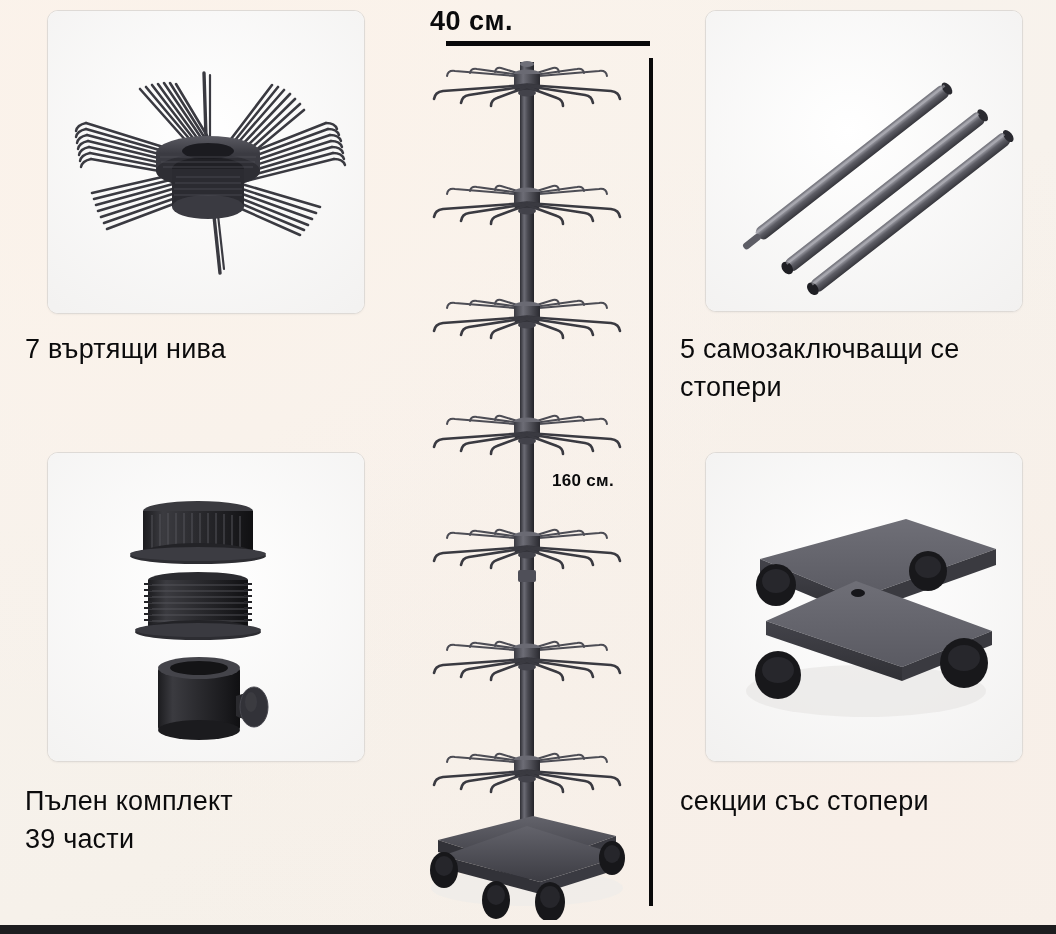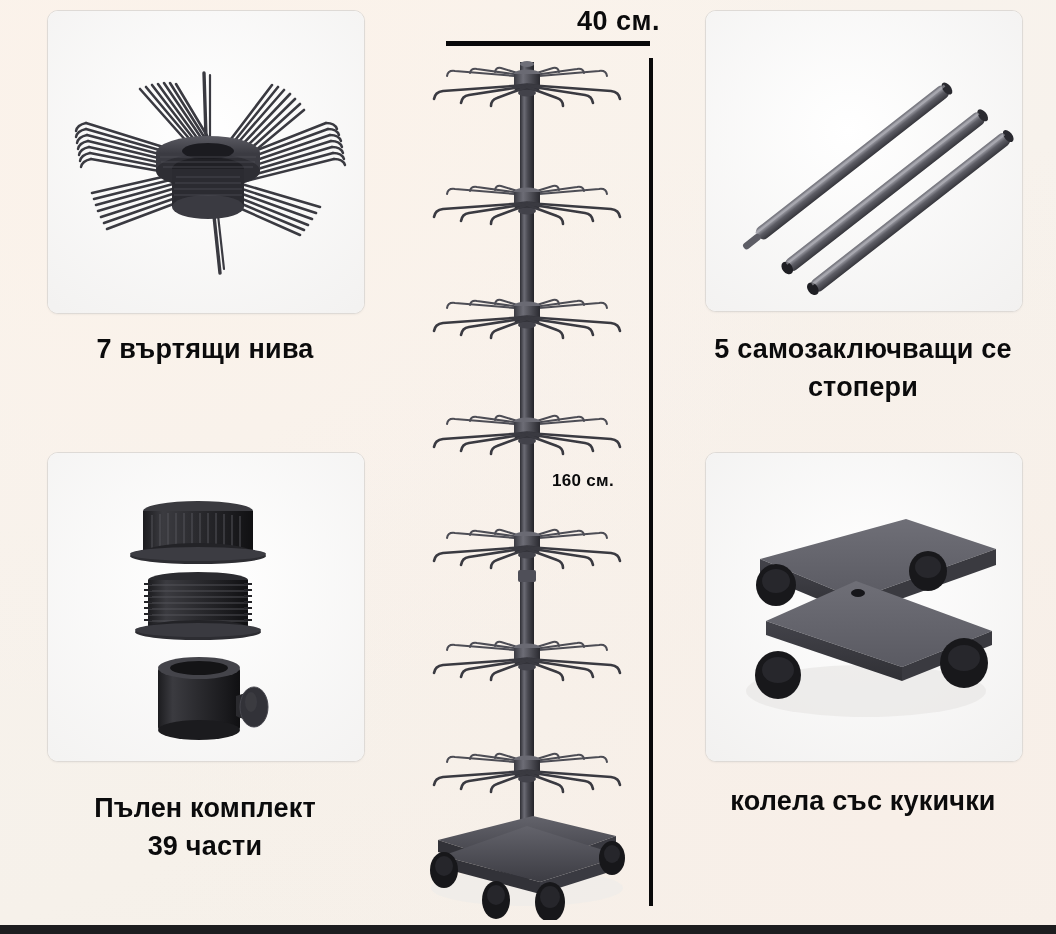--- a/index.html
+++ b/index.html
@@ -44,41 +44,41 @@
     inset: 0;
   }
   .card-tl { left: 47px;  top: 10px;  width: 316px; height: 302px; }
   .card-tr { left: 705px; top: 10px;  width: 316px; height: 300px; }
   .card-bl { left: 47px;  top: 452px; width: 316px; height: 308px; }
   .card-br { left: 705px; top: 452px; width: 316px; height: 308px; }
 
   
   .caption {
     position: absolute;
-    text-align: center;
+    text-align: left;
     font-family: "Liberation Sans", sans-serif;
-    font-weight: bold;
+    font-weight: normal;
     font-size: 27px;
     line-height: 38px;
     color: #0b0b0c;
     letter-spacing: 0.2px;
   }
   .cap-tl { left: 25px;  top: 330px; width: 360px; }
   .cap-tr { left: 680px; top: 330px; width: 366px; }
-  .cap-bl { left: 25px;  top: 782px; width: 360px; margin-top: 7px; }
+  .cap-bl { left: 25px;  top: 782px; width: 360px; }
   .cap-br { left: 680px; top: 782px; width: 366px; }
   .caption .l2 { display: block; }
 
   
   .dim-top-label {
     position: absolute;
     left: 430px;
     top: 6px;
     width: 230px;
-    text-align: right;
+    text-align: left;
     font-weight: bold;
     font-size: 27px;
     color: #0b0b0c;
     letter-spacing: 0.5px;
   }
   .dim-top-rule {
     position: absolute;
     left: 446px;
     top: 41px;
     width: 204px;
@@ -432,21 +432,21 @@
           <ellipse cx="72" cy="222" rx="23" ry="24"></ellipse>
           <ellipse cx="72" cy="217" rx="16" ry="13" fill="#27272c"></ellipse>
           <ellipse cx="258" cy="210" rx="24" ry="25"></ellipse>
           <ellipse cx="258" cy="205" rx="16" ry="13" fill="#27272c"></ellipse>
         </g>
       </svg>
     </div>
   </div>
 
   <div class="caption cap-br">
-    <span class="l2">колела със кукички</span>
+    <span class="l2">секции със стопери</span>
   </div>
 
   <div class="dim-top-label">40 см.</div>
   <div class="dim-top-rule"></div>
   <div class="dim-side-rule"></div>
   <div class="dim-side-label">160 см.</div>
 
   <div class="rack">
     <svg viewBox="0 0 260 870" preserveAspectRatio="xMidYMid meet" aria-hidden="true">
       <defs>

